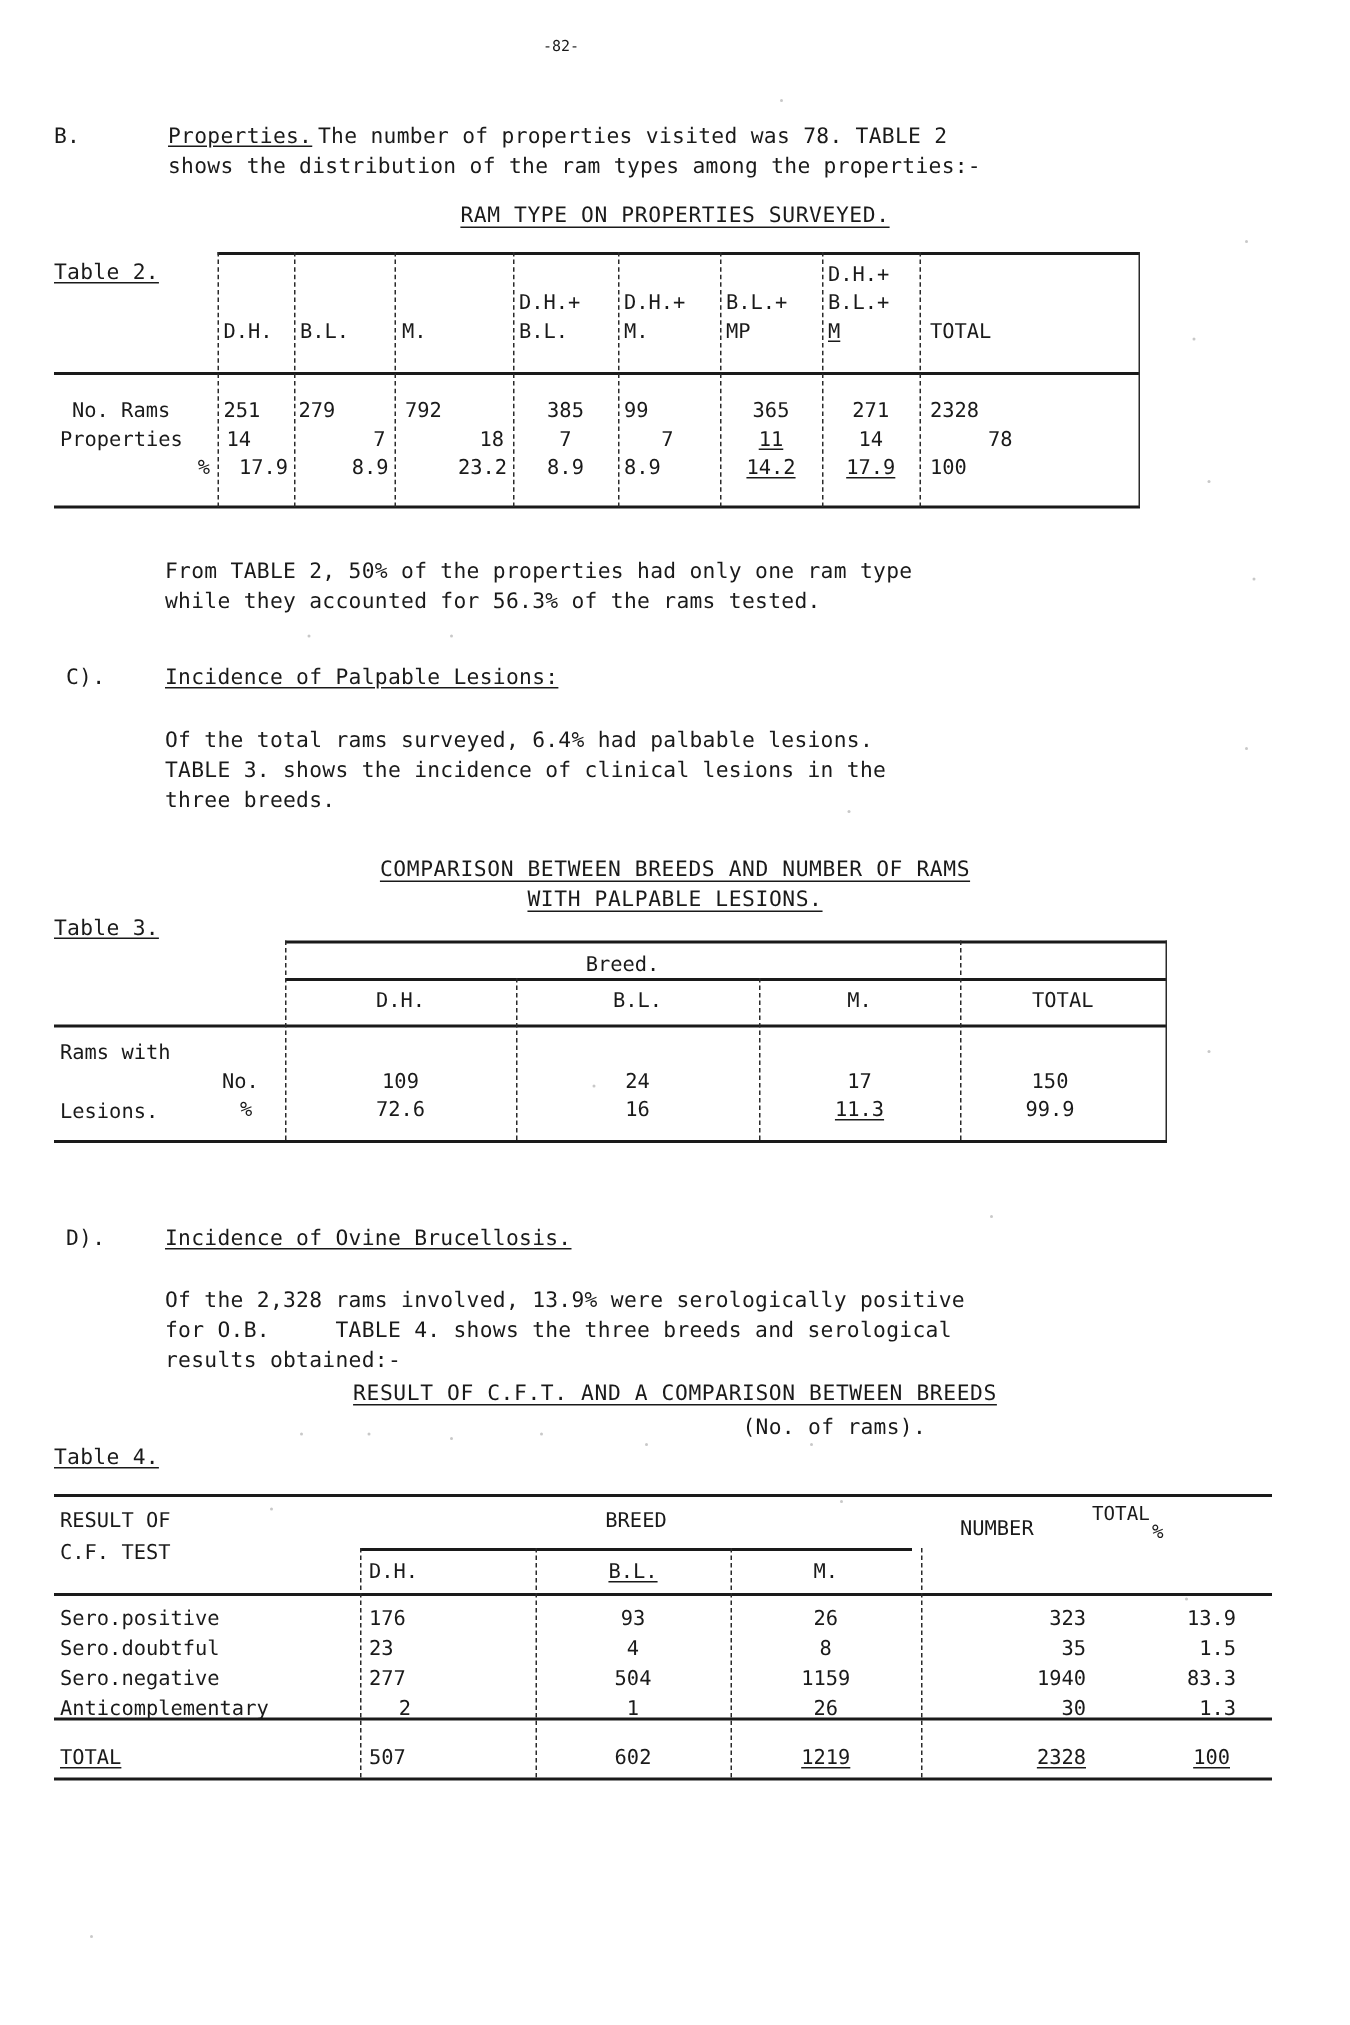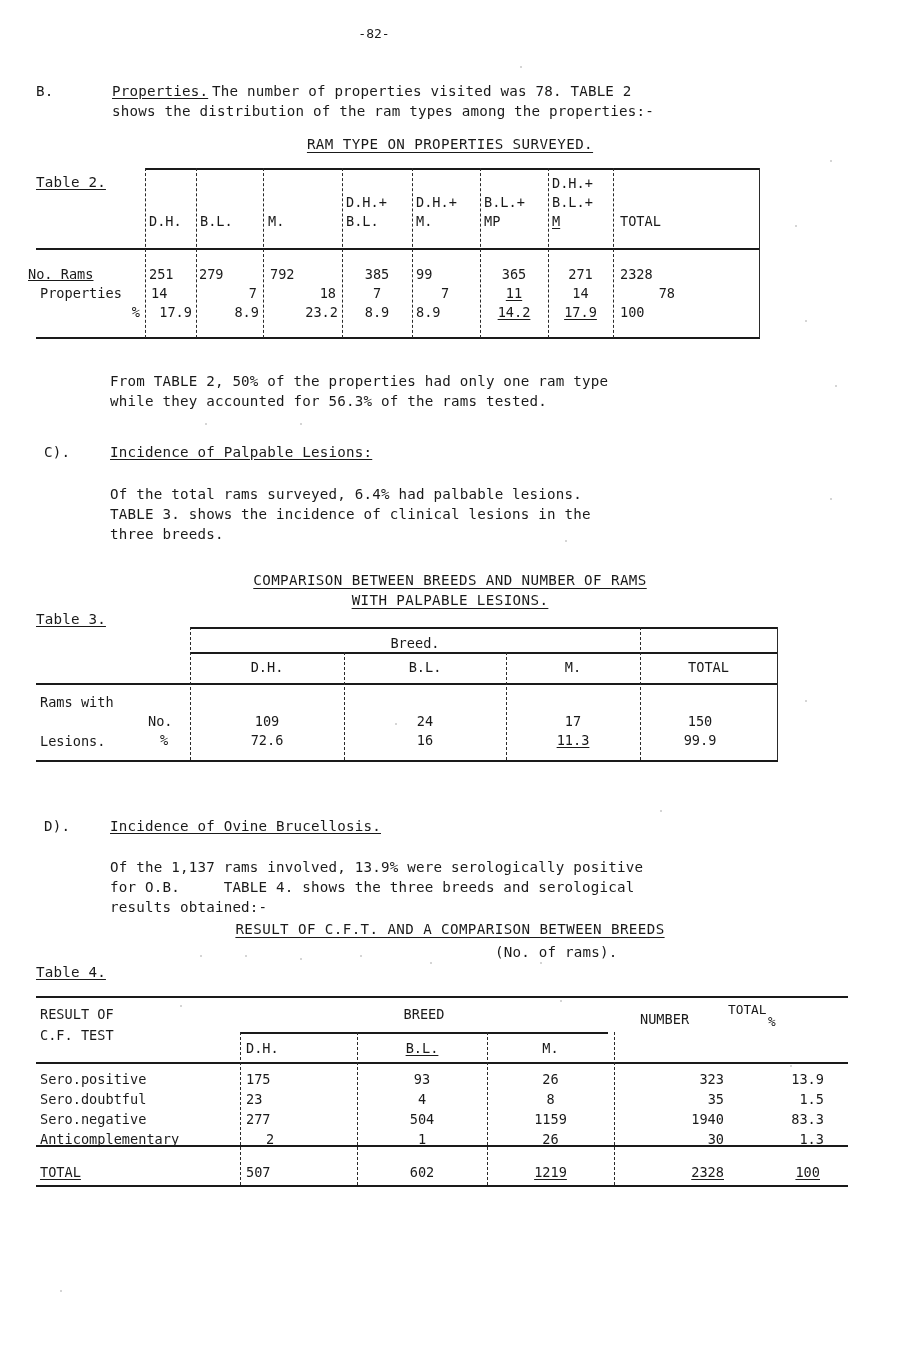--- a/index.html
+++ b/index.html
@@ -28,21 +28,21 @@
     color: #1a1a1a;
   }
   .u  { text-decoration: underline; text-underline-offset: 2px; }
 
   
   .pageno {
     position: absolute;
     top: 26px; left: 0; width: 748px;
     text-align: center;
     font-family: "DejaVu Sans Mono", monospace;
-    font-size: 13px;
+    font-size: 10px;
     color: #1a1a1a;
   }
 
   
   .centered {
     position: absolute;
     left: 0; width: 900px;
     text-align: center;
     font-family: "DejaVu Sans Mono", monospace;
     font-size: 14.2px;
@@ -119,21 +119,21 @@
 
     <div class="cell l" style="left:484px; top:193px;">B.L.+</div>
     <div class="cell l" style="left:484px; top:212px;">MP</div>
 
     <div class="cell l" style="left:552px; top:174px;">D.H.+</div>
     <div class="cell l" style="left:552px; top:193px;">B.L.+</div>
     <div class="cell l u" style="left:552px; top:212px;">M</div>
 
     <div class="cell l" style="left:620px; top:212px;">TOTAL</div>
 
-    <div class="cell l" style="left:28px; top:265px;text-decoration:underline;">No. Rams</div>
+    <div class="cell l" style="left:48px; top:265px;">No. Rams</div>
     <div class="cell l" style="left:40px; top:284px;">Properties</div>
     <div class="cell r" style="left:40px; top:303px; width:100px;">%</div>
 
     <div class="cell l" style="left:149px; top:265px;">251</div>
     <div class="cell l" style="left:151px; top:284px;">14</div>
     <div class="cell r" style="left:140px; top:303px; width:52px;">17.9</div>
 
     <div class="cell l" style="left:199px; top:265px;">279</div>
     <div class="cell r" style="left:196px; top:284px; width:61px;">7</div>
     <div class="cell r" style="left:196px; top:303px; width:63px;">8.9</div>
@@ -209,21 +209,21 @@
 
     <div class="cell c" style="left:190px; top:731px; width:154px;">72.6</div>
     <div class="cell c" style="left:344px; top:731px; width:162px;">16</div>
     <div class="cell c u" style="left:506px; top:731px; width:134px;">11.3</div>
     <div class="cell c" style="left:640px; top:731px; width:120px;">99.9</div>
   </div>
 
   <div class="tw" style="left:44px; top:817px;">D).</div>
   <div class="tw u" style="left:110px; top:817px;">Incidence of Ovine Brucellosis.</div>
 
-  <div class="tw" style="left:110px; top:858px;">Of the 1,137 rams involved, 13.9% were serologically positive</div>
+  <div class="tw" style="left:110px; top:858px;">Of the 2,328 rams involved, 13.9% were serologically positive</div>
   <div class="tw" style="left:110px; top:878px;">for O.B.     TABLE 4. shows the three breeds and serological</div>
   <div class="tw" style="left:110px; top:898px;">results obtained:-</div>
 
   <div class="centered" style="top:921px;"><span>RESULT OF C.F.T. AND A COMPARISON BETWEEN BREEDS</span></div>
   <div class="tw" style="left:495px; top:943px;">(No. of rams).</div>
 
   <div class="tw u" style="left:36px; top:963px;">Table 4.</div>
 
   <div>
     <div class="hline thick" style="left:36px;  top:996px;  width:812px;"></div>
@@ -247,21 +247,21 @@
 
     <div class="cell l" style="left:246px; top:1039px;">D.H.</div>
     <div class="cell c u" style="left:357px; top:1039px; width:130px;">B.L.</div>
     <div class="cell c" style="left:487px; top:1039px; width:127px;">M.</div>
 
     <div class="cell l" style="left:40px; top:1070px;">Sero.positive</div>
     <div class="cell l" style="left:40px; top:1090px;">Sero.doubtful</div>
     <div class="cell l" style="left:40px; top:1110px;">Sero.negative</div>
     <div class="cell l" style="left:40px; top:1130px;">Anticomplementary</div>
 
-    <div class="cell l" style="left:246px; top:1070px;">175</div>
+    <div class="cell l" style="left:246px; top:1070px;">176</div>
     <div class="cell l" style="left:246px; top:1090px;">23</div>
     <div class="cell l" style="left:246px; top:1110px;">277</div>
     <div class="cell c" style="left:240px; top:1130px; width:60px;">2</div>
 
     <div class="cell c" style="left:357px; top:1070px; width:130px;">93</div>
     <div class="cell c" style="left:357px; top:1090px; width:130px;">4</div>
     <div class="cell c" style="left:357px; top:1110px; width:130px;">504</div>
     <div class="cell c" style="left:357px; top:1130px; width:130px;">1</div>
 
     <div class="cell c" style="left:487px; top:1070px; width:127px;">26</div>

